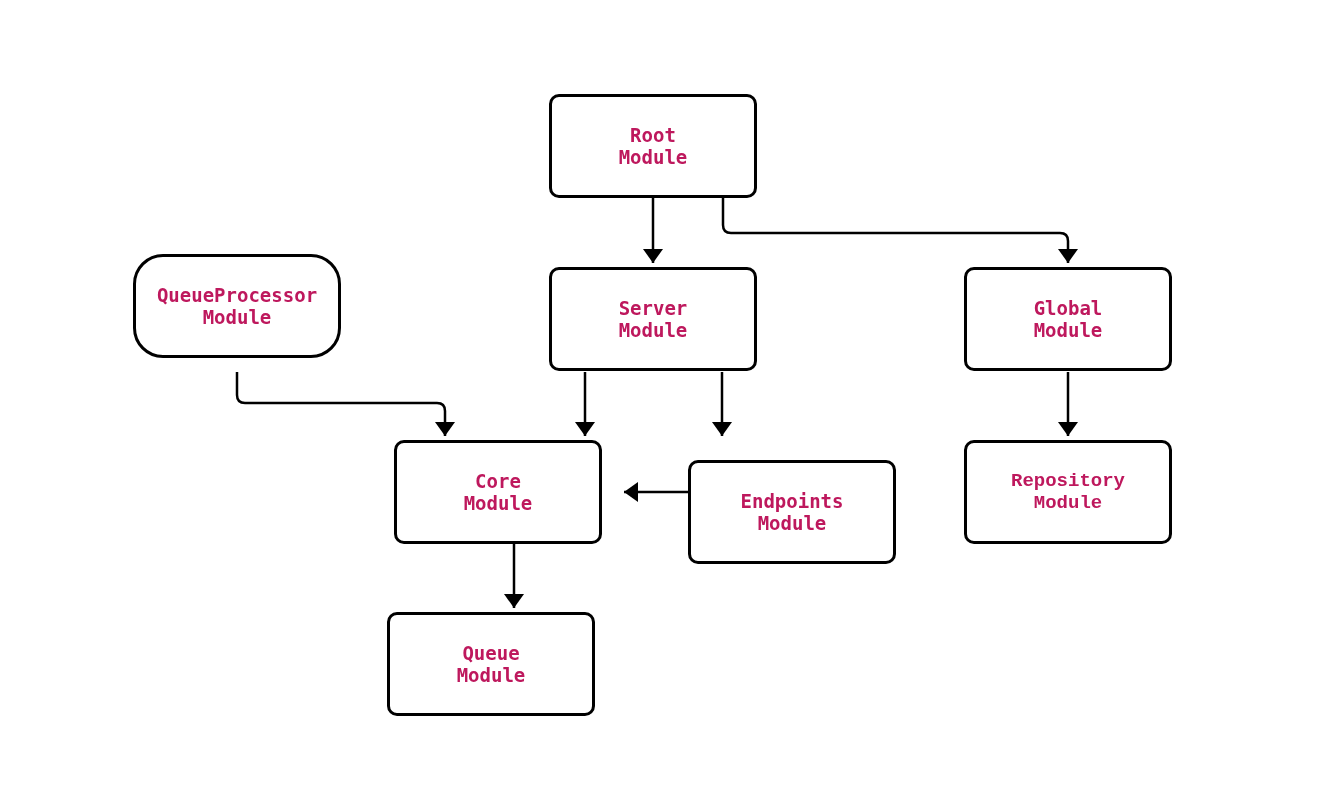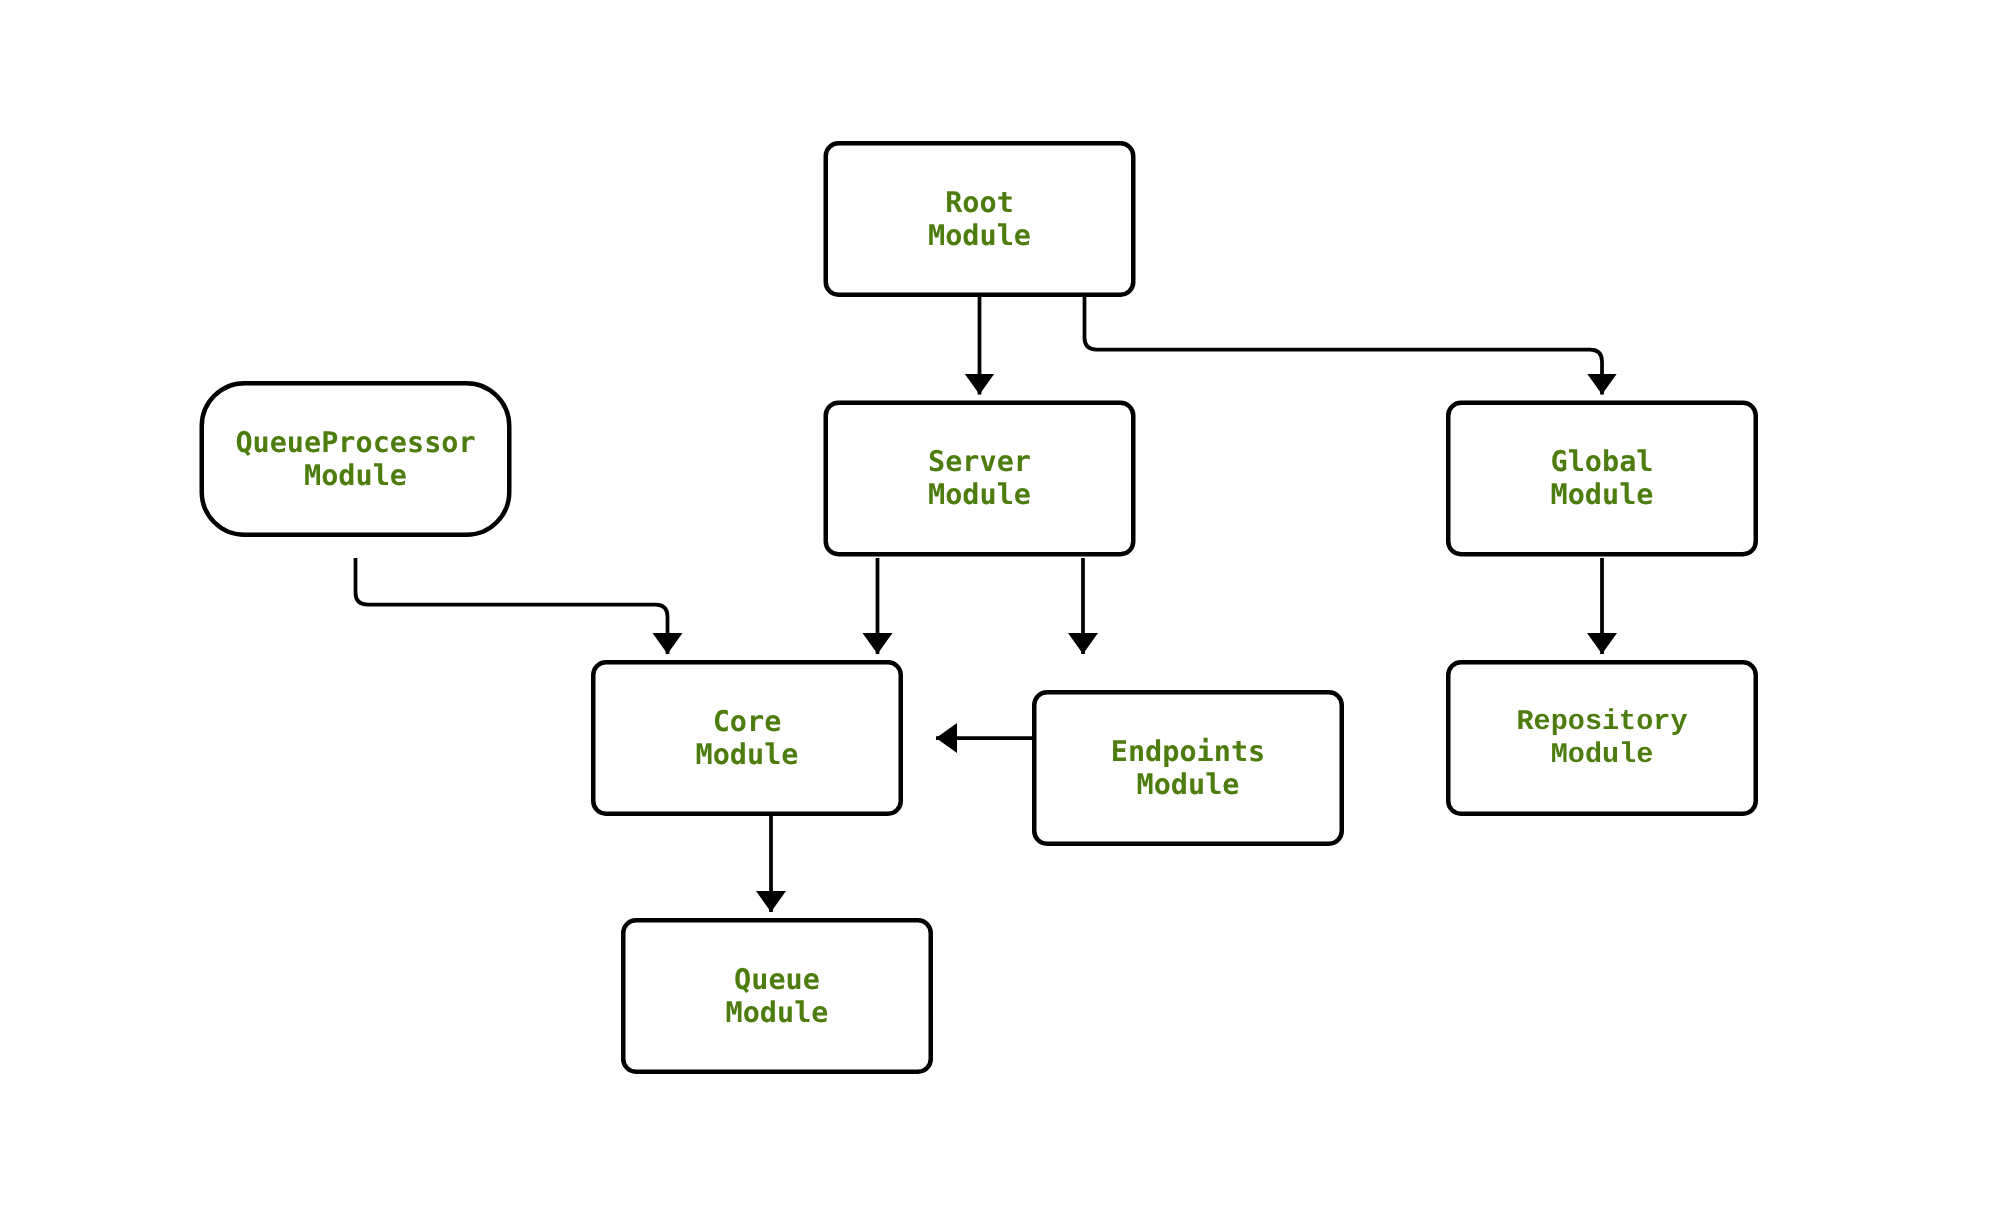--- a/index.html
+++ b/index.html
@@ -33,30 +33,30 @@
     display: flex;
     align-items: center;
     justify-content: center;
   }
   .node .label {
     white-space: pre-line;
     text-align: center;
     font-weight: 700;
     font-size: 19px;
     line-height: 22px;
-    color: #4d7c0f;
+    color: #be185d;
   }
   .node-root          { left: 549px;  top: 94px;  }
   .node-queueprocessor{ left: 133px;  top: 254px; border-radius: 30px; }
   .node-server        { left: 549px;  top: 267px; }
   .node-global        { left: 964px;  top: 267px; }
   .node-core          { left: 394px;  top: 440px; }
   .node-endpoints     { left: 688px;  top: 440px; margin-top: 20px; }
   .node-repository    { left: 964px;  top: 440px; font-family: Liberation Mono, monospace; }
-  .node-queue         { left: 414px;  top: 612px; }
+  .node-queue         { left: 387px;  top: 612px; }
   .edge {
     fill: none;
     stroke: #000000;
     stroke-width: 2.5;
   }
 </style>
 </head>
 <body>
 
 <div id="canvas">

